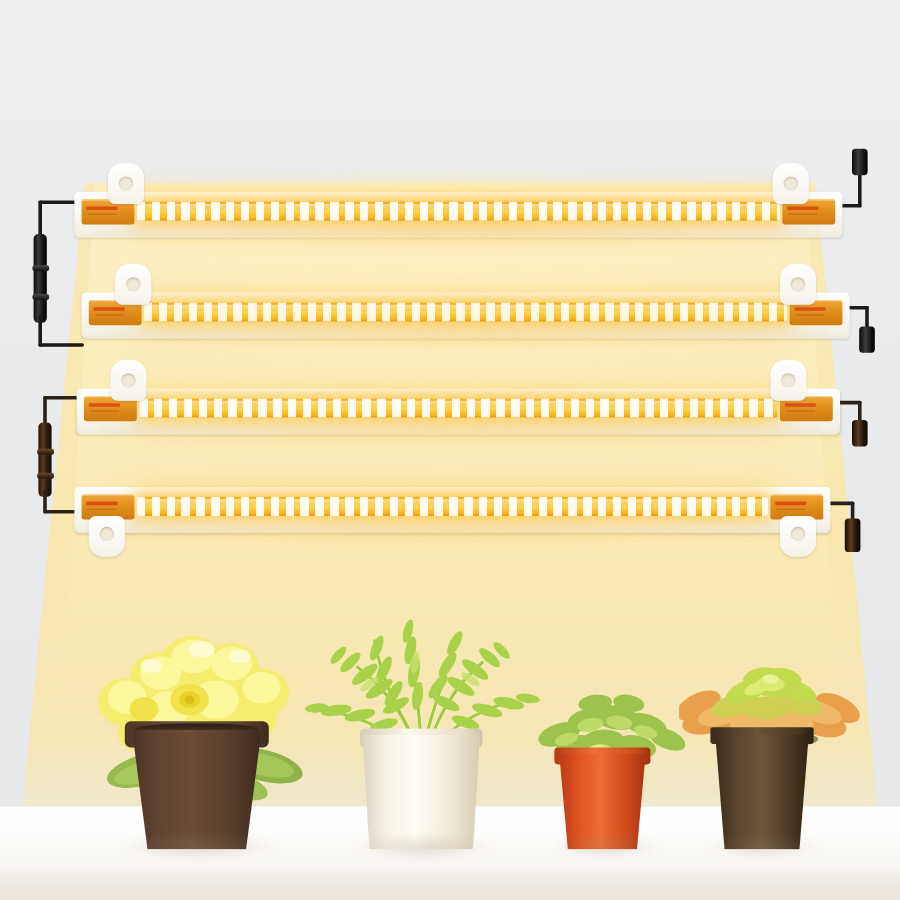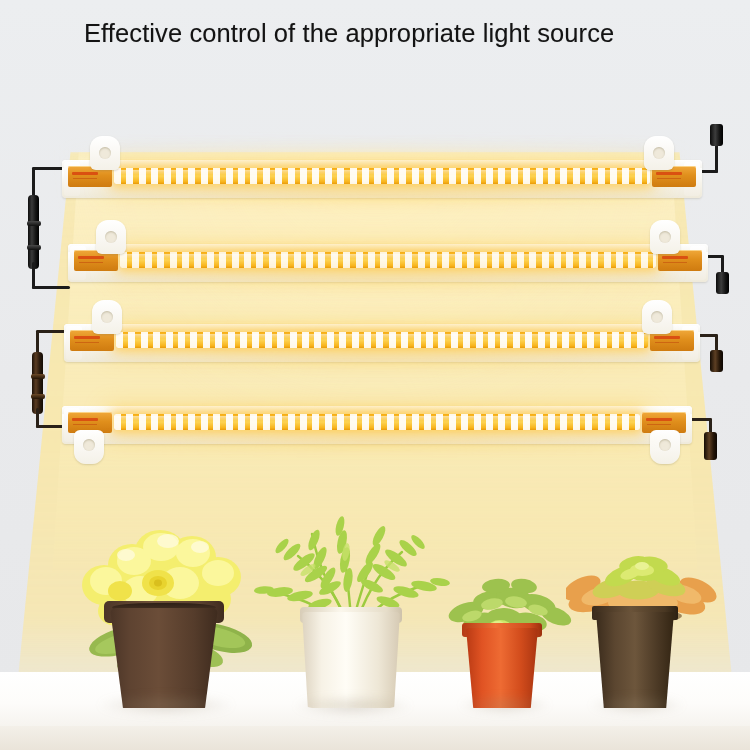--- a/index.html
+++ b/index.html
@@ -258,21 +258,20 @@
   <div class="backdrop-wall"></div>
 
   <div class="light-cone"></div>
   <div class="light-cone-core"></div>
   <div class="cone-glow-top"></div>
 
   <div class="table-surface"></div>
   <div class="table-edge"></div>
 
   <div class="headlines">
-    <div class="line l2">Effective control of the appropriate light source</div>
   </div>
 
   <div class="cable" style="left:32px; top:167px; width:38px; height:3px;"></div>
   <div class="cable" style="left:32px; top:167px; width:3px; height:36px;"></div>
   <div class="connector" style="left:28px; top:195px; height:74px;">
     <div class="ring" style="top:26px;"></div>
     <div class="ring" style="top:50px;"></div>
   </div>
   <div class="cable" style="left:32px; top:262px; width:3px; height:27px;"></div>
   <div class="cable" style="left:32px; top:286px; width:38px; height:3px;"></div>

